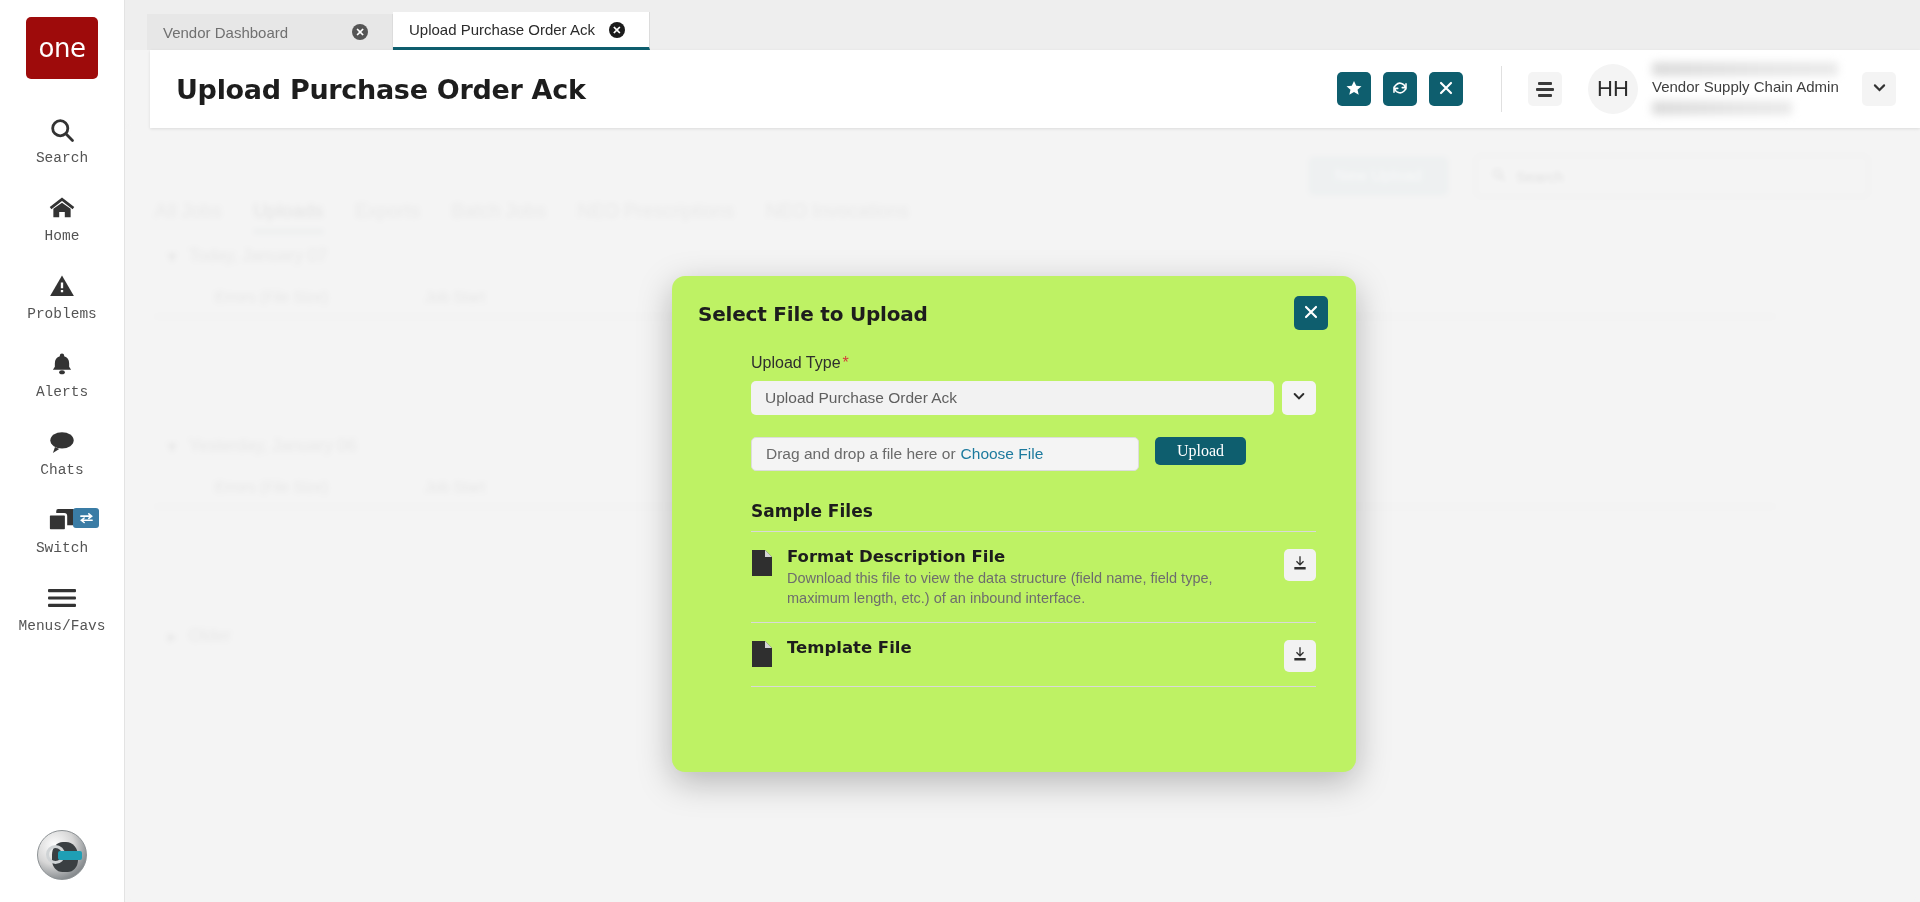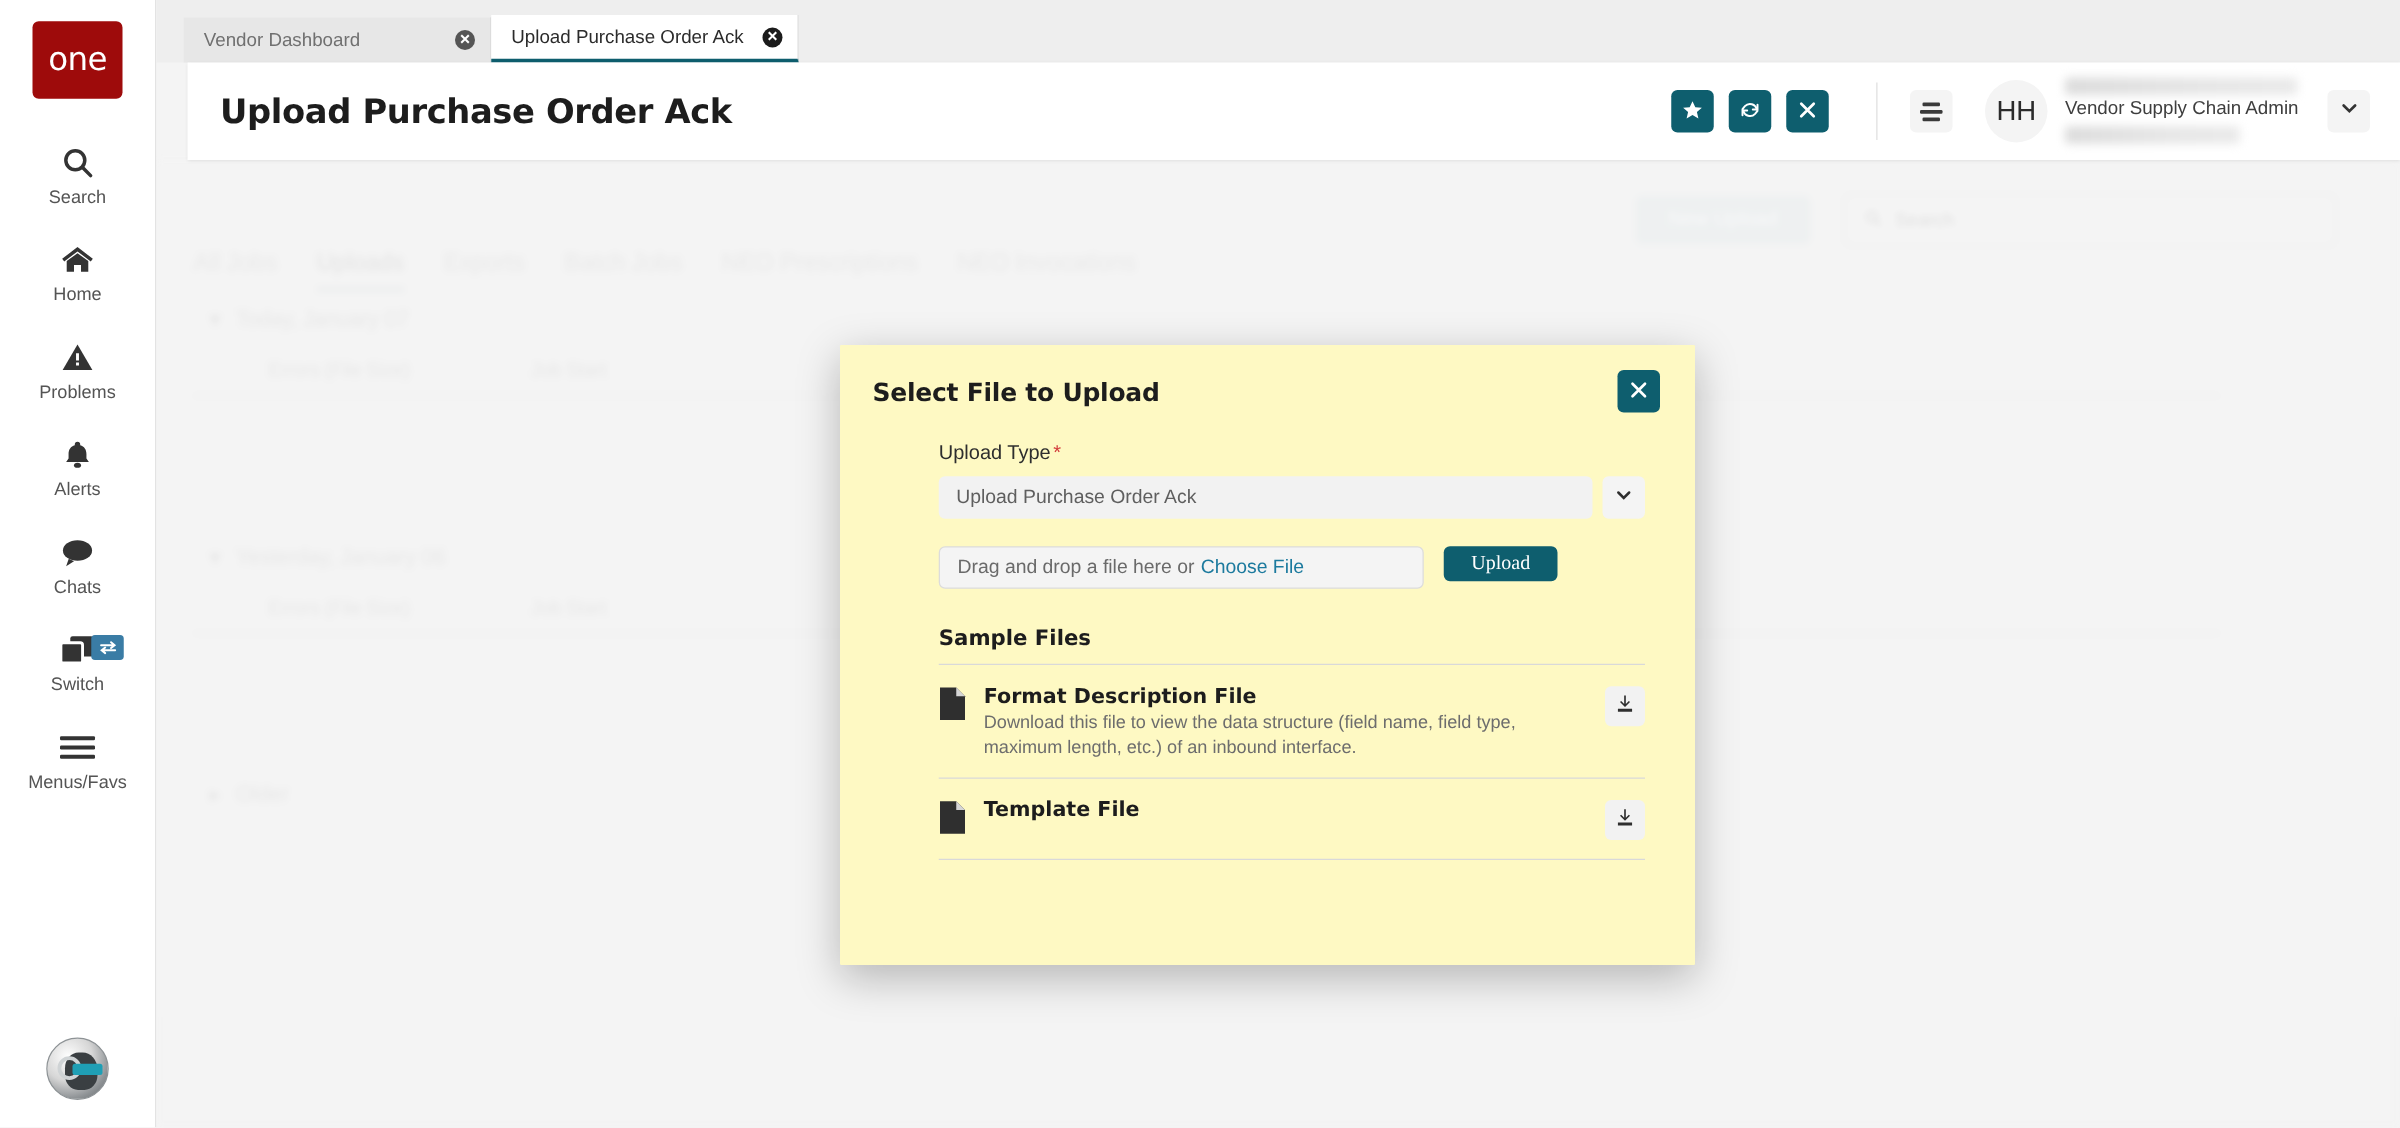--- a/index.html
+++ b/index.html
@@ -28,21 +28,21 @@
     font-family: "DejaVu Sans", sans-serif;
   }
   .rail-items { margin-top: 22px; width: 100%; }
   .rail-item {
     width: 100%; height: 78px;
     display: flex; flex-direction: column; align-items: center; justify-content: center;
     position: relative; cursor: pointer;
   }
   .rail-icon { height: 30px; display: flex; align-items: center; justify-content: center; color: #333; }
   .rail-icon svg { display: block; }
-  .rail-label { font-size: 14.5px; color: #545454; margin-top: 5px; font-family: Liberation Sans, sans-serif; }
+  .rail-label { font-size: 14.5px; color: #545454; margin-top: 5px; font-family: Liberation Mono, monospace; }
   .switch-badge {
     position: absolute; left: 73px; top: 17px;
     width: 26px; height: 20px; border-radius: 3px;
     background: #3a7ca5; display: flex; align-items: center; justify-content: center;
     color: #fff; font-size: 12px;
   }
   .rail-bottom {
     position: absolute; bottom: 22px; left: 50%; transform: translateX(-50%);
   }
   .ai-orb {
@@ -66,21 +66,21 @@
 
   
   .tabstrip {
     position: absolute; left: 125px; top: 0; right: 0; height: 50px;
     background: #eeeeee;
     display: flex; align-items: flex-end; padding-left: 22px;
   }
   .tab {
     height: 36px; min-width: 246px;
     display: flex; align-items: center; justify-content: space-between;
-    padding: 0 12px 0 16px; font-size: 15px; color: #707070;
+    padding: 0 24px 0 16px; font-size: 15px; color: #707070;
     background: #e7e7e7; border-right: 1px solid #dcdcdc; cursor: pointer;
   }
   .tab.active {
     background: #ffffff; color: #2b2b2b;
     border-bottom: 3px solid #0e5e6e; height: 38px;
   }
   .tab-close {
     width: 16px; height: 16px; border-radius: 50%;
     background: #555; color: #fff; font-size: 11px; line-height: 16px;
     text-align: center; margin-left: 14px; cursor: pointer; font-weight: bold;
@@ -168,21 +168,21 @@
   }
   .bg-cols .c1 { width: 210px; }
   .bg-cols .c2 { width: 330px; }
   .bg-cols .c3 { width: 480px; }
   .bg-rule { border-top: 1px solid #e8e8e8; margin-top: 8px; width: 1620px; margin-left: 30px; }
 
   
   .overlay { position: absolute; inset: 0; z-index: 80; }
   .modal {
     position: absolute; left: 672px; top: 276px; width: 684px; height: 496px;
-    background: #fef9c3; border-radius: 1px;
+    background: #bef264; border-radius: 13px;
     box-shadow: 0 10px 34px rgba(0,0,0,0.26);
     overflow: hidden;
   }
   .modal-head {
     display: flex; align-items: flex-start; justify-content: space-between;
     padding: 26px 28px 0 26px;
   }
   .modal-title {
     font-size: 20px; font-weight: 700; color: #1d1d1d;
     font-family: "DejaVu Sans", sans-serif; letter-spacing: -0.2px;

